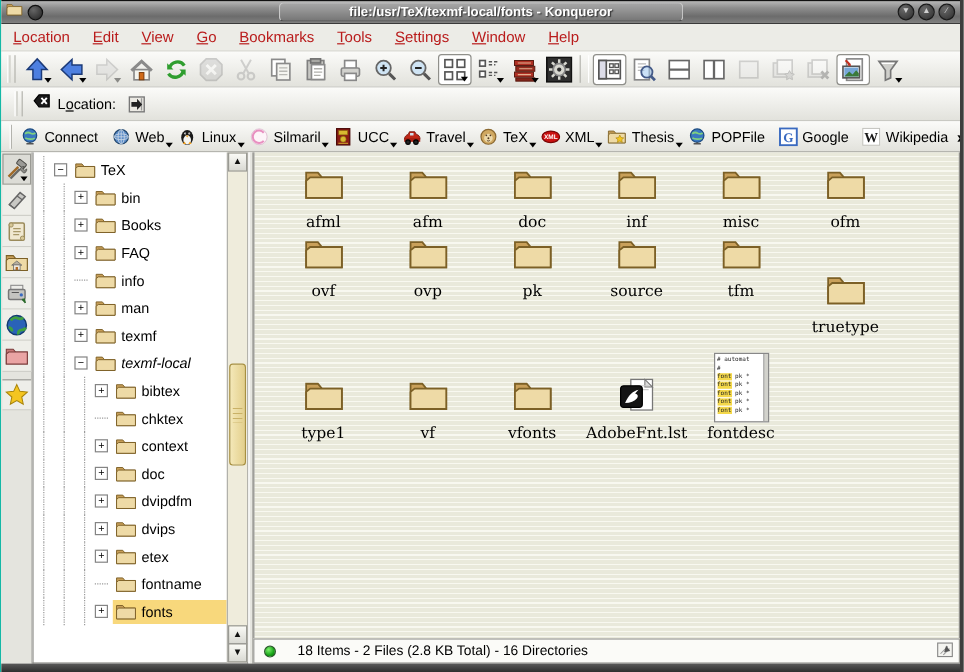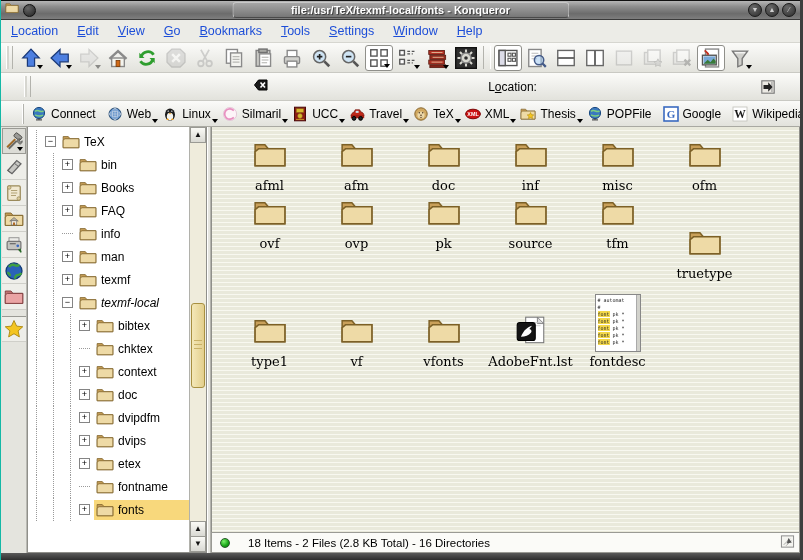--- a/index.html
+++ b/index.html
@@ -18,47 +18,47 @@
     display:flex;align-items:center;}
   .tb-title span{color:#fff;font-size:11px;font-weight:bold;white-space:nowrap;
     text-shadow:1px 1px 1px #333;}
   .tb-right{margin-left:auto;display:flex;gap:3px;}
   .wbtn{width:14px;height:14px;border-radius:50%;background:radial-gradient(circle at 35% 30%,#6a6a6a,#2c2c2c);
     border:1px solid #1a1a1a;color:#cfcfcf;font-size:7px;line-height:12px;text-align:center;cursor:default;}
   .sysbtn{width:13px;height:13px;border-radius:50%;background:radial-gradient(circle at 35% 30%,#666,#222);
     border:1px solid #111;}
   
   .menubar{height:23px;flex:0 0 23px;background:#ecece7;display:flex;align-items:center;
-    padding-left:10px;gap:19px;font-size:12.5px;color:#1d4ed8;border-bottom:1px solid #d6d6d0;}
+    padding-left:10px;gap:19px;font-size:12.5px;color:#b91c1c;border-bottom:1px solid #d6d6d0;}
   .menu-item{cursor:default;}
   .menu-item u{text-decoration:underline;}
   
   .bar{background:linear-gradient(180deg,#fbfbf9,#e2e2dc);display:flex;align-items:center;}
   .handle{width:7px;height:80%;margin:0 3px;border-left:1px solid #fff;border-right:1px solid #b3b3ad;
     box-shadow:inset 2px 0 0 #d6d6d0;}
   .toolbar{height:30px;flex:0 0 30px;border-bottom:1px solid #c9c9c3;padding:0 2px;gap:1px;}
   .tbtn{position:relative;width:28px;height:26px;display:flex;align-items:center;justify-content:center;
     border-radius:3px;cursor:default;}
   .tbtn.pressed{background:#fff;border:1px solid #8f8f8a;}
   .tbtn.disabled{opacity:.4;filter:grayscale(1);}
   .tsep{width:8px;height:80%;border-left:1px solid #b3b3ad;border-right:1px solid #fff;margin:0 2px;}
   .caret{position:absolute;right:2px;bottom:2px;width:0;height:0;
     border-left:3px solid transparent;border-right:3px solid transparent;border-top:4px solid #000;}
   
-  .locbar{height:28px;flex:0 0 28px;border-bottom:1px solid #c9c9c3;padding:0 20px;gap:5px;justify-content:space-between;}
+  .locbar{height:28px;flex:0 0 28px;border-bottom:1px solid #c9c9c3;padding:0 8px;gap:5px;}
   .loc-label{font-size:12px;}
   .loc-combo{flex:1;height:22px;background:#fff;border:1px solid #7d8a96;border-radius:2px;
     display:flex;align-items:center;padding:0 2px 0 4px;gap:4px;}
   .loc-text{font-size:12px;flex:1;white-space:nowrap;overflow:hidden;}
   .combo-arrow{width:15px;height:18px;background:linear-gradient(180deg,#f6f6f2,#dcdcd6);
     border:1px solid #9a9a94;border-radius:2px;font-size:7px;display:flex;flex-direction:column;
     align-items:center;justify-content:center;color:#000;line-height:5px;}
   .gobtn{width:24px;height:24px;display:flex;align-items:center;justify-content:center;}
   
-  .bookbar{height:26px;flex:0 0 26px;border-bottom:1px solid #a9a9a2;padding:0 18px;font-size:12px;}
+  .bookbar{height:26px;flex:0 0 26px;border-bottom:1px solid #a9a9a2;padding:0 4px;font-size:12px;}
   .bm{position:relative;display:flex;align-items:center;gap:4px;padding:2px 7px 2px 4px;cursor:default;}
   .bm .caret{right:0;bottom:1px;}
   .bm-overflow{margin-left:auto;font-weight:bold;font-size:14px;padding-right:6px;cursor:default;}
   
   .body{flex:1;display:flex;min-height:0;background:#ecece7;}
   .strip{width:26px;flex:0 0 26px;background:#e4e4de;border-right:1px solid #b9b9b3;
     display:flex;flex-direction:column;align-items:center;padding-top:1px;}
   .sbtn{width:24px;height:26px;display:flex;align-items:center;justify-content:center;position:relative;
     border-bottom:1px solid #cfcfc9;cursor:default;background:#eeeee9;}
   .sbtn.first{background:#dcdcd6;border:1px solid #9a9a94;}

